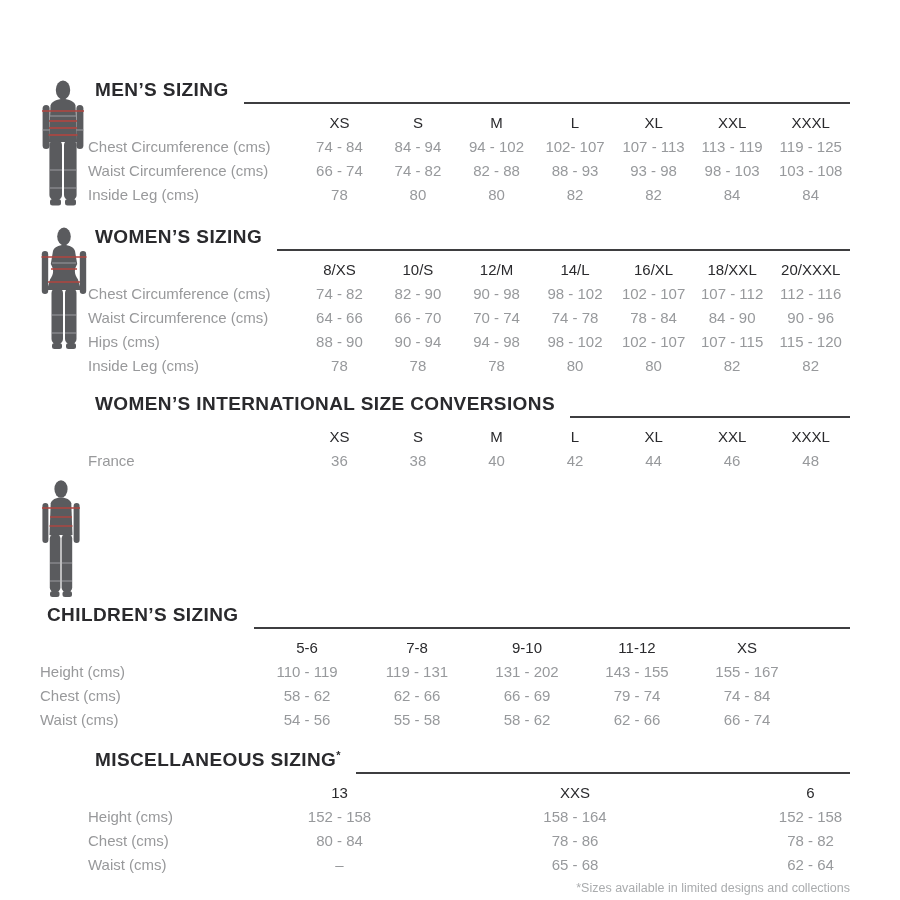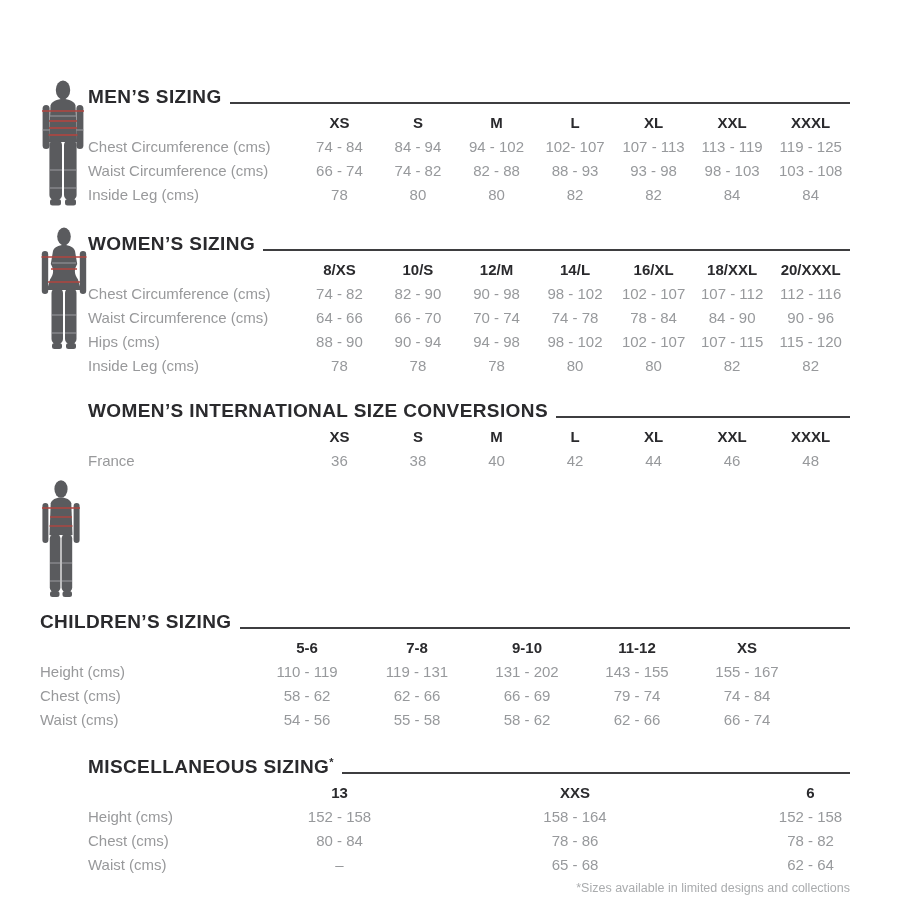--- a/index.html
+++ b/index.html
@@ -13,34 +13,34 @@
     overflow:hidden;
   }
   .size-section{display:flex;}
   .size-section.mb-a{margin-bottom:17px;}
   .size-section.mb-b{margin-bottom:7px;}
   .size-section.mb-c{margin-bottom:19px;flex-direction:column;}
   .icon-gutter{flex:0 0 48px;width:48px;}
   .section-body{flex:1;min-width:0;}
   .title-row{display:flex;align-items:flex-end;height:26px;}
   .section-title{
-    margin:0;line-height:1;white-space:nowrap;
+    margin:7px;line-height:1;white-space:nowrap;
     font-size:19px;font-weight:bold;color:#2a2a2d;letter-spacing:0.4px;
   }
   .section-title sup{font-size:11px;line-height:0;}
   .title-rule{flex:1;border-bottom:2px solid #3e3e40;margin-left:8px;margin-bottom:2px;}
   table.size-table{
     border-collapse:collapse;table-layout:fixed;
     width:762px;margin-top:4px;
   }
   table.size-table th,table.size-table td{
     padding:0;height:24px;vertical-align:middle;
     font-size:15px;text-align:center;white-space:nowrap;
   }
-  table.size-table thead th{color:#2a2a2d;font-weight:bold;}
+  table.size-table thead th{color:#2a2a2d;font-weight:normal;}
   table.size-table td{color:#97999c;font-weight:normal;}
   table.size-table td.row-label{text-align:left;color:#98999b;}
   col.c-label{width:212px;}
   col.c-7{width:78.5px;}
   col.c-5{width:110px;}
   col.cm-side{width:79px;}
   col.cm-mid{width:392px;}
   .footnote{
     width:762px;margin:4px 0 0 48px;
     text-align:right;font-size:12.5px;color:#aaacae;line-height:16px;

